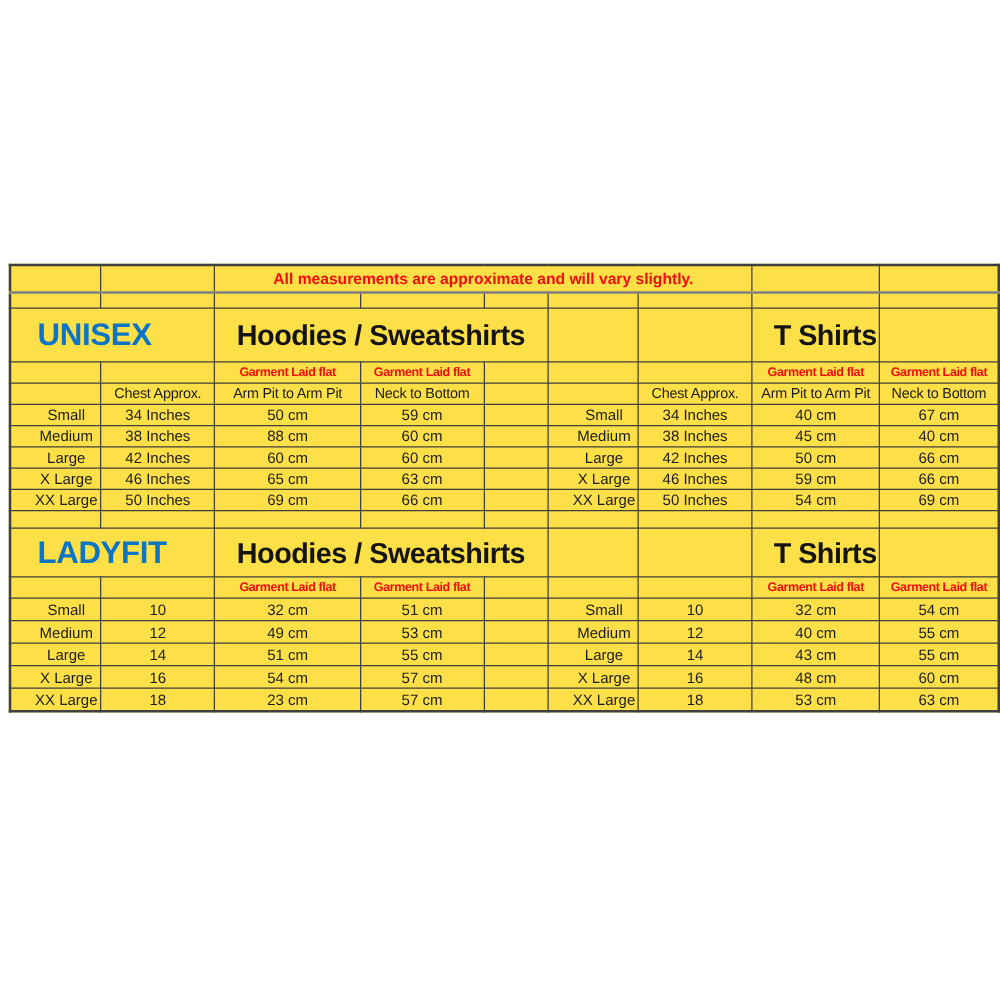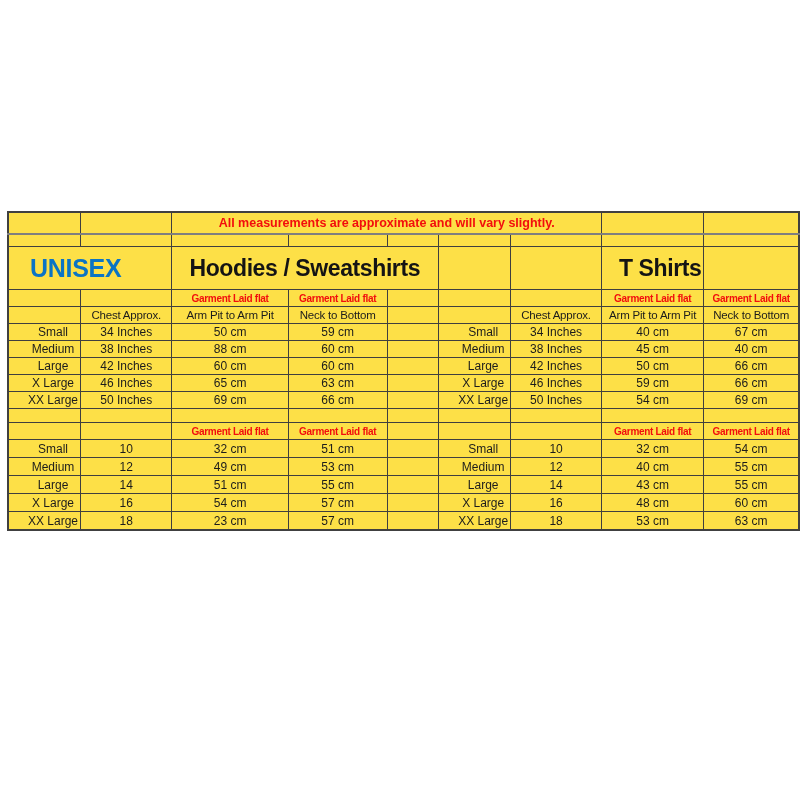--- a/index.html
+++ b/index.html
@@ -175,20 +175,28 @@
           <td></td>
       <td></td>
           <td></td>
       <td></td>
           <td></td>
       <td></td>
           <td></td>
       <td></td>
     </tr>
 
+    <tr class="r-title2">
+      <td colspan="2" class="sec-title">LADYFIT</td>
+      <td colspan="3" class="big-title">Hoodies / Sweatshirts</td>
+      <td></td>
+      <td></td>
+      <td class="big-title">T Shirts</td>
+      <td></td>
+    </tr>
 
     <tr class="r-label">
       <td></td>
       <td></td>
       <td class="garment">Garment Laid flat</td>
       <td class="garment">Garment Laid flat</td>
       <td></td>
       <td></td>
       <td></td>
       <td class="garment">Garment Laid flat</td>

